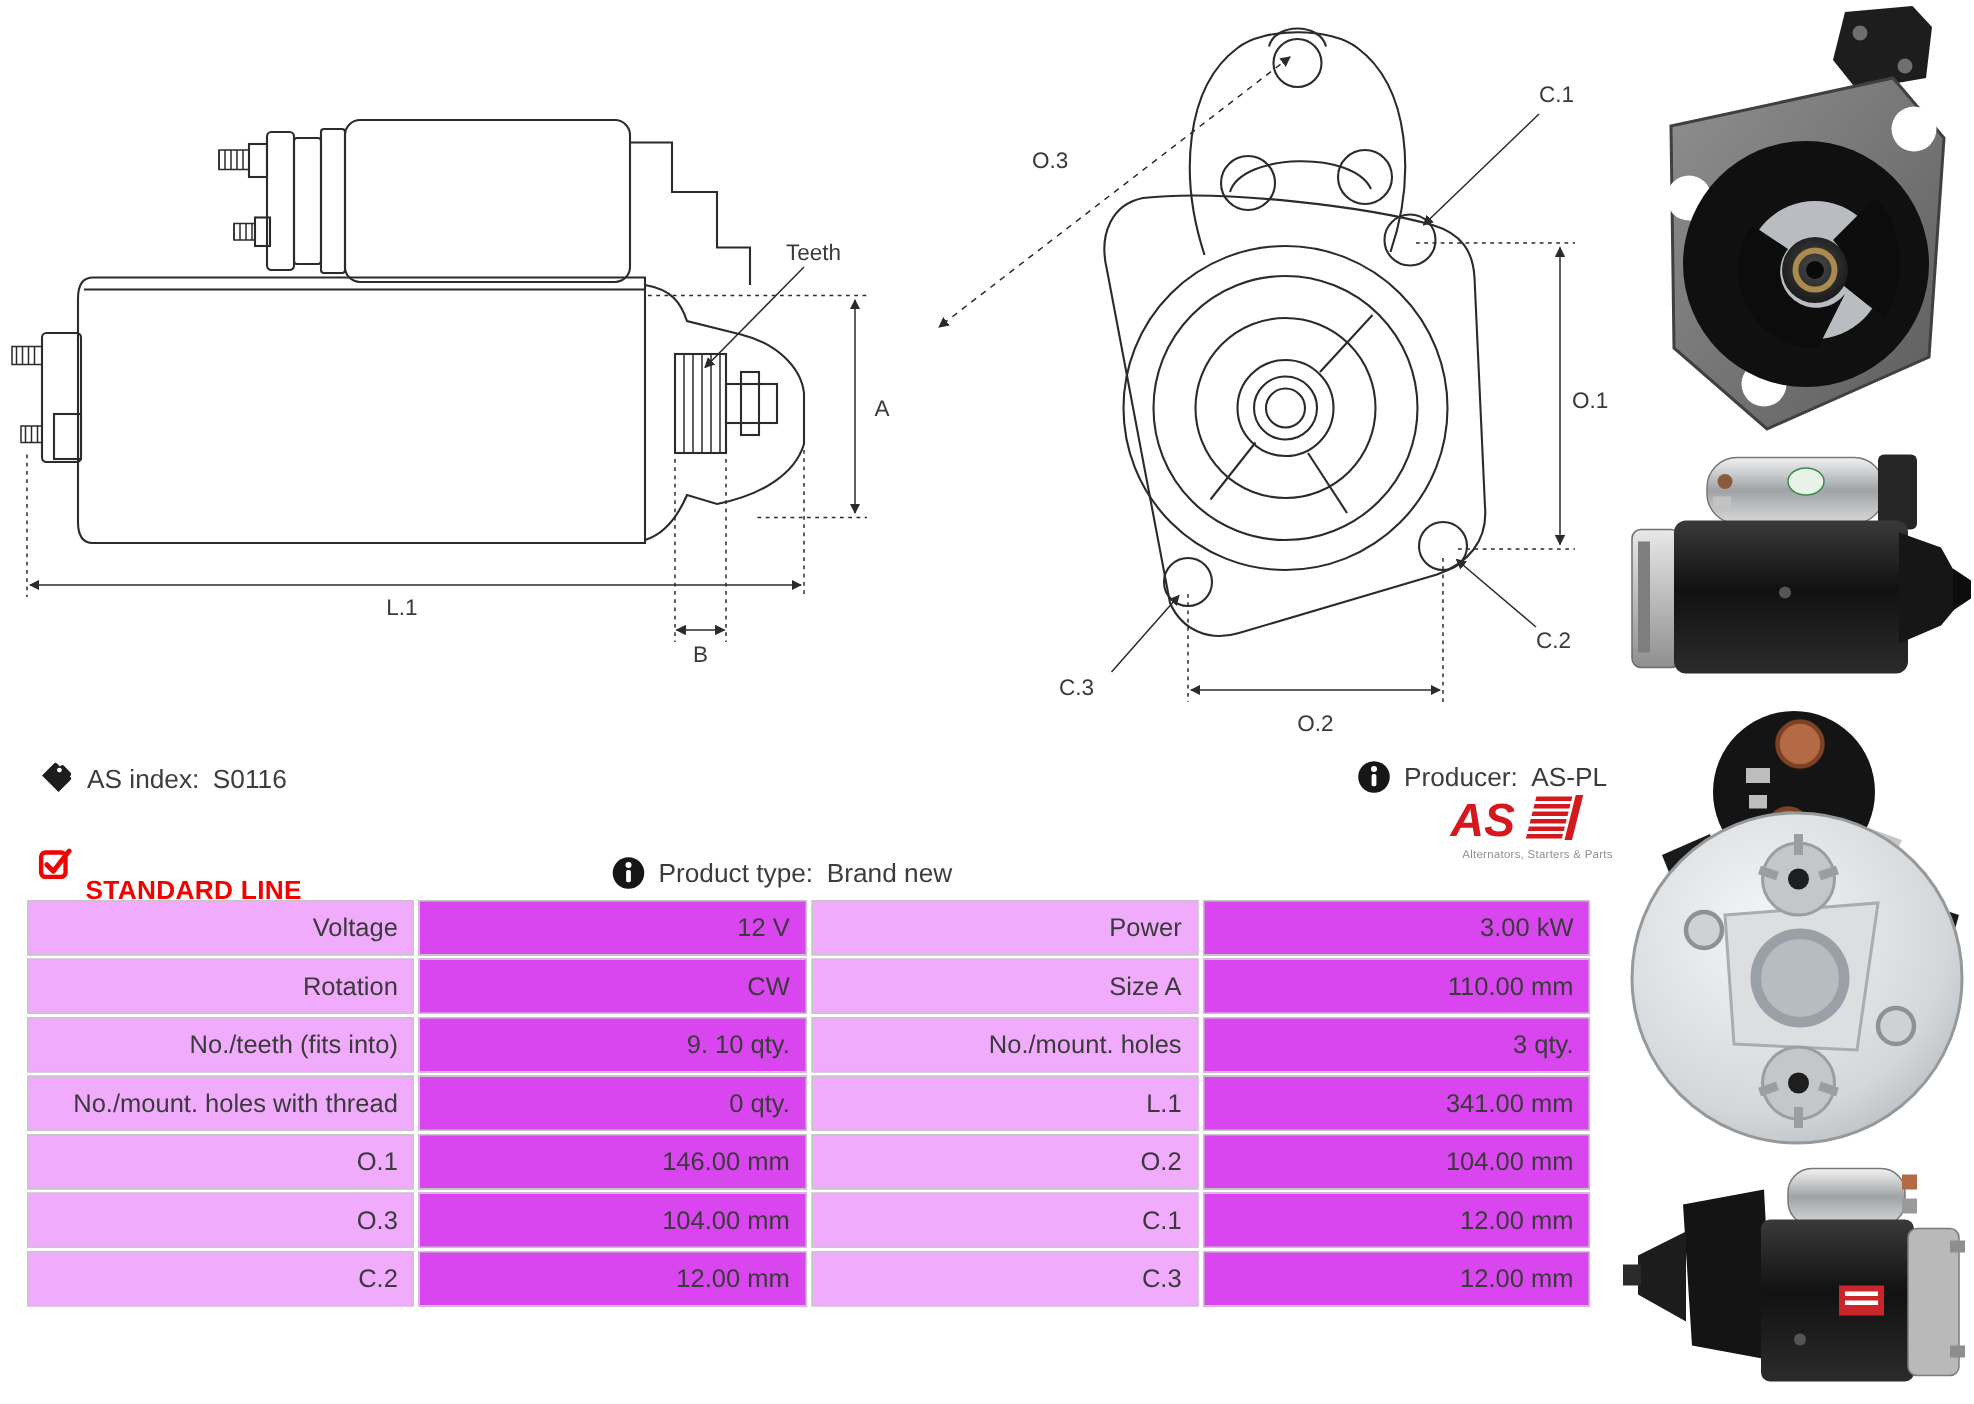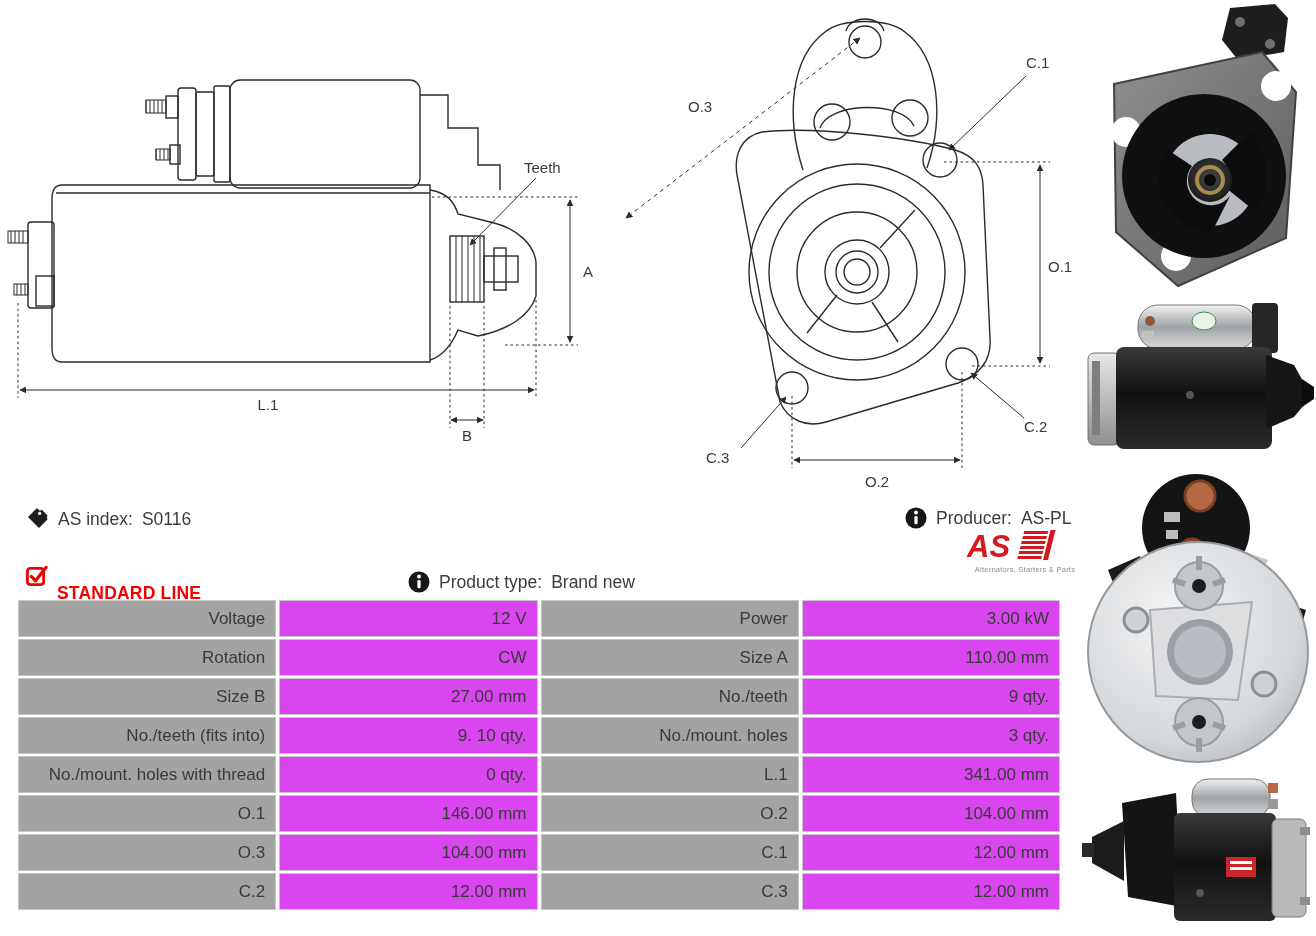--- a/index.html
+++ b/index.html
@@ -11,21 +11,21 @@
   .info-item .ic{flex:0 0 auto;display:block;}
   .b{font-weight:normal;}
   .red{color:#f30000;font-weight:bold;letter-spacing:.2px;margin-top:36px;}
 
   
   .spec-wrap{position:absolute;left:15px;top:598px;width:1048px;}
   table.spec{border-collapse:separate;border-spacing:3px 2px;width:100%;table-layout:fixed;
              font-size:17px;color:#3a3a3a;}
   table.spec td{border:1px solid #c6c6c6;padding:7px 10px 7px 18px;text-align:right;
                 vertical-align:top;line-height:21px;overflow:hidden;}
-  td.lbl{background:#a3a3a3;}
+  td.lbl{background:#f0abfc;}
   td.val{background:#d946ef;}
 
   
   .logo-box{position:absolute;left:965px;top:528px;width:120px;text-align:center;}
   .logo-tag{font-size:7.6px;color:#8d8d8d;margin-top:1px;letter-spacing:.2px;}
 
   
   .diagram{position:absolute;}
   .photo{position:absolute;left:1080px;width:236px;}
   svg{display:block;}
@@ -355,26 +355,20 @@
         <td class="lbl">Power</td>
         <td class="val">3.00 kW</td>
       </tr>
       <tr>
         <td class="lbl">Rotation</td>
         <td class="val">CW</td>
         <td class="lbl">Size A</td>
         <td class="val">110.00 mm</td>
       </tr>
       <tr>
-        <td class="lbl">Size B</td>
-        <td class="val">27.00 mm</td>
-        <td class="lbl">No./teeth</td>
-        <td class="val">9 qty.</td>
-      </tr>
-      <tr>
         <td class="lbl">No./teeth (fits into)</td>
         <td class="val">9. 10 qty.</td>
         <td class="lbl">No./mount. holes</td>
         <td class="val">3 qty.</td>
       </tr>
       <tr>
         <td class="lbl">No./mount. holes with thread</td>
         <td class="val">0 qty.</td>
         <td class="lbl">L.1</td>
         <td class="val">341.00 mm</td>

